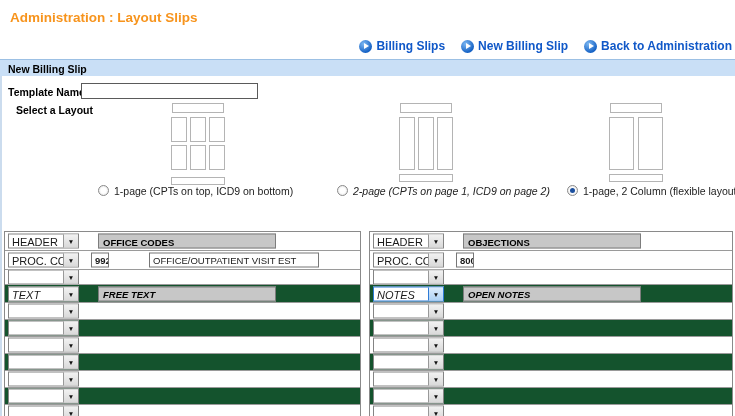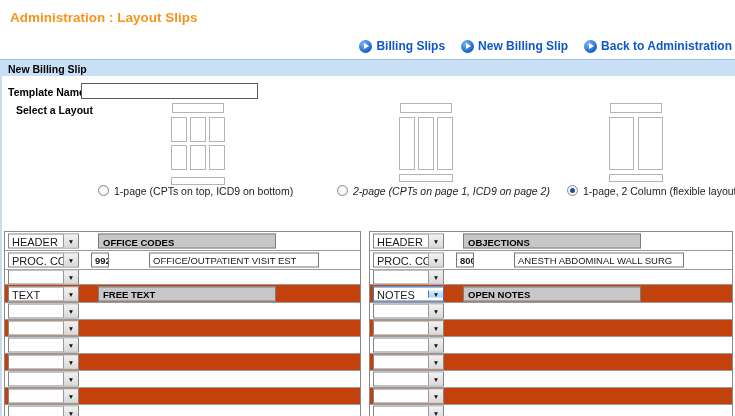--- a/index.html
+++ b/index.html
@@ -31,26 +31,26 @@
 
   .radio-row{position:absolute;top:185px;display:flex;align-items:flex-start;gap:5px;font-size:10.5px;color:#222;white-space:nowrap;}
   .radio{width:11px;height:11px;border-radius:50%;border:1px solid #8a8a8a;background:radial-gradient(#fff 40%,#dcdcdc);box-sizing:border-box;flex:0 0 auto;}
   .radio.sel{position:relative;}
   .radio.sel::after{content:"";position:absolute;left:2px;top:2px;width:5px;height:5px;border-radius:50%;background:#1B4F9E;}
 
   .grid-col{position:absolute;top:231px;border:1px solid #8a8a8a;background:#fff;box-sizing:content-box;}
   .grid-col.left{left:4px;width:355px;}
   .grid-col.right{left:369px;width:362px;}
   .grow{position:relative;border-bottom:1px solid #9a9a9a;background:#fff;}
-  .grow.alt{background:#c2410c;}
+  .grow.alt{background:#14532d;font-style:italic;}
 
   .combo{position:absolute;left:3px;top:50%;transform:translateY(-50%);width:71px;height:15px;background:#fff;border:1px solid #848484;display:flex;box-sizing:border-box;cursor:default;}
   .combo-value{flex:1;font-size:11px;color:#1a1a1a;padding:1px 0 0 3px;white-space:nowrap;overflow:hidden;}
   .combo-btn{width:14px;background:linear-gradient(#f2f2f2,#d9d9d9);border-left:1px solid #999;display:flex;align-items:center;justify-content:center;font-size:6.5px;color:#111;flex:0 0 auto;}
-  .combo.focused{border-color:#2E7BD6;align-items:center;}
+  .combo.focused{border-color:#2E7BD6;}
   .combo.focused .combo-btn{background:linear-gradient(#dcecfc,#aed2f5);border-left-color:#2E7BD6;}
 
   .fbox{position:absolute;left:93px;top:50%;transform:translateY(-50%);width:178px;height:15px;background:#C7C7C7;border:1px solid #7d7d7d;box-sizing:border-box;font-size:9.5px;font-weight:bold;color:#000;padding:1.5px 0 0 4px;white-space:nowrap;overflow:hidden;}
   .fld{position:absolute;top:50%;transform:translateY(-50%);height:15px;border:1px solid #777;background:#fff;font-size:9.5px;color:#1a1a1a;padding:0 0 0 3px;box-sizing:border-box;font-family:"Liberation Sans",sans-serif;}
   .fld.code{left:86px;width:18px;font-weight:bold;}
   .fld.desc{left:144px;width:170px;}
 </style>
 </head>
 <body>
 
@@ -207,21 +207,20 @@
             <span class="combo-btn">▼</span>
           </div>
           <div class="fbox">OBJECTIONS</div>
         </div>
         <div class="grow" style="height: 18px;">
           <div class="combo">
             <span class="combo-value">PROC. CODE</span>
             <span class="combo-btn">▼</span>
           </div>
           <input class="fld code" value="800" style="">
-          <input class="fld desc" value="ANESTH ABDOMINAL WALL SURG" style="">
         </div>
         <div class="grow" style="height: 14px;">
           <div class="combo">
             <span class="combo-value"></span>
             <span class="combo-btn">▼</span>
           </div>
         </div>
         <div class="grow alt" style="height: 17px;">
           <div class="combo focused">
             <span class="combo-value">NOTES</span>

